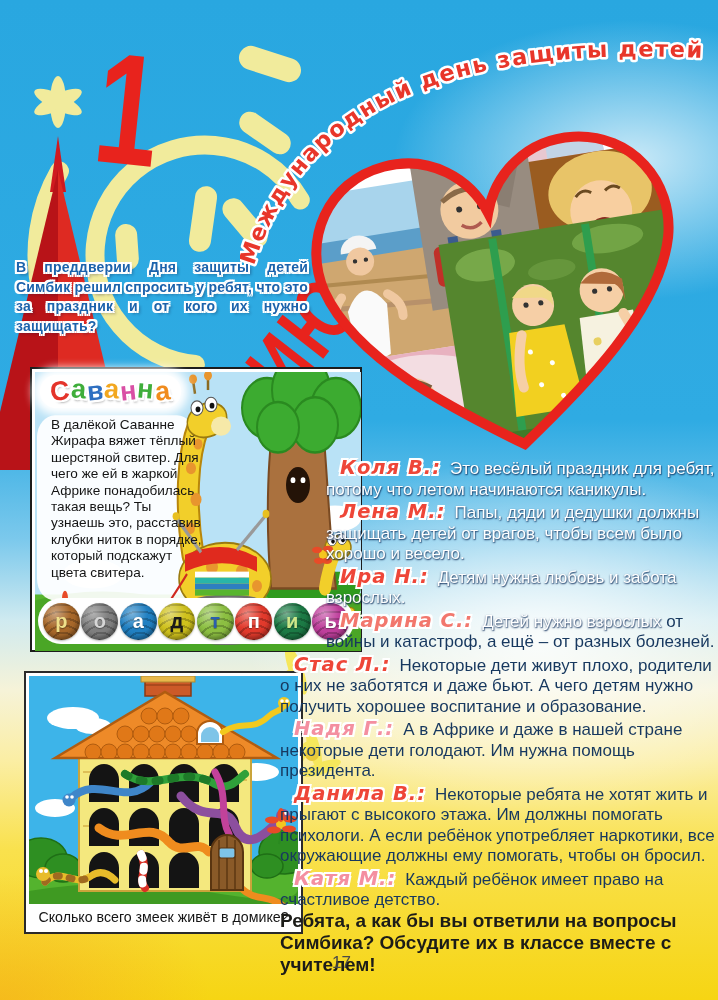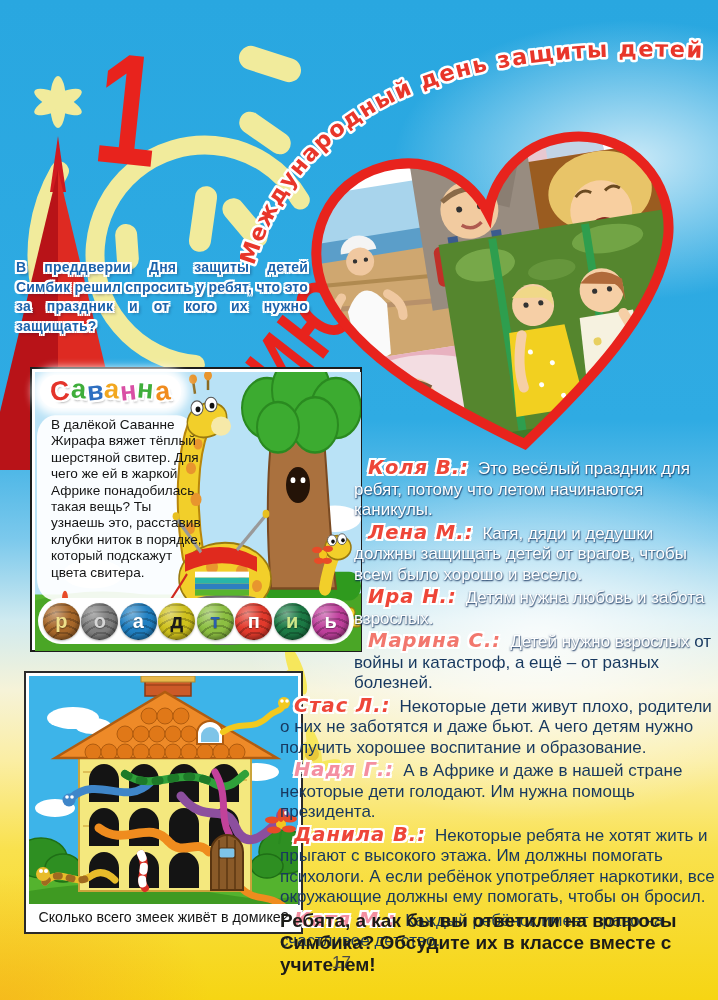--- a/index.html
+++ b/index.html
@@ -76,21 +76,21 @@
   }
   .snake-panel .scene { position:absolute; left:3px; top:3px; width:269px; height:242px; }
   .snake-caption {
     position:absolute; left:0; right:0; bottom:2px; height:26px;
     text-align:center; font-size:14.2px; color:#141414; line-height:26px; background:#fff;
   }
 
   
   .quotes { left:280px; top:458px; width:436px; }
   .quotes p { text-indent:14px; font-size:17px; line-height:20.5px; margin-bottom:2px; }
-  .quotes p.narrow { margin-left:74px; }
+  .quotes p.narrow { margin-left:46px; }
   .qname {
     font-family:"DejaVu Sans", sans-serif; font-style:italic; font-weight:700;
     font-size:19.5px; letter-spacing:1px; margin-right:9px;
     text-shadow:-2px -2px 0 #fff,2px -2px 0 #fff,-2px 2px 0 #fff,2px 2px 0 #fff,0 2px 0 #fff,0 -2px 0 #fff;
   }
   .qtext.light { color:#fff; text-shadow:0 1px 2px rgba(8,40,86,.75), 1px 1px 1px rgba(8,40,86,.5); }
   .qtext.dark  { color:#17385f; }
 
   
   .footer-note {
@@ -489,21 +489,21 @@
         <ellipse cx="245" cy="154" rx="7" ry="3.4" fill="#e84b28"></ellipse>
           <ellipse cx="260" cy="153" rx="7" ry="3.4" fill="#e84b28"></ellipse>
         <ellipse cx="252" cy="139" rx="3.4" ry="7" fill="#e84b28"></ellipse>
       </g>
     </svg>
     <div class="snake-caption">Сколько всего змеек живёт в домике?</div>
   </div>
 
   <div class="abs quotes">
     <p class="narrow"><span class="qname" style="color: rgb(238, 70, 56);">Коля В.:</span><span class="qtext light">Это весёлый праздник для ребят, потому что летом начинаются каникулы.</span></p>
-    <p class="narrow"><span class="qname" style="color: rgb(238, 70, 56);">Лена М.:</span><span class="qtext light">Катя, дяди и дедушки должны защищать детей от врагов, чтобы всем было хорошо и весело.</span></p>
+    <p class="narrow"><span class="qname" style="color: rgb(238, 70, 56);">Лена М.:</span><span class="qtext light">Папы, дяди и дедушки должны защищать детей от врагов, чтобы всем было хорошо и весело.</span></p>
     <p class="narrow"><span class="qname" style="color: rgb(238, 70, 56);">Ира Н.:</span><span class="qtext light">Детям нужна любовь и забота взрослых.</span></p>
     <p class="narrow"><span class="qname" style="color: rgb(242, 119, 109);">Марина С.:</span><span class="qtext light">Детей нужно взрослых</span> <span class="qtext dark">от войны и катастроф, а ещё – от разных болезней.</span></p>
     <p><span class="qname" style="color: rgb(238, 70, 56); margin-top: 16px;">Стас Л.:</span><span class="qtext dark">Некоторые дети живут плохо, родители о них не заботятся и даже бьют. А чего детям нужно получить хорошее воспитание и образование.</span></p>
     <p><span class="qname" style="color: rgb(244, 143, 160);">Надя Г.:</span><span class="qtext dark">А в Африке и даже в нашей стране некоторые дети голодают. Им нужна помощь президента.</span></p>
     <p><span class="qname" style="color: rgb(238, 70, 56);">Данила В.:</span><span class="qtext dark">Некоторые ребята не хотят жить и прыгают с высокого этажа. Им должны помогать психологи. А если ребёнок употребляет наркотики, все окружающие должны ему помогать, чтобы он бросил.</span></p>
     <p><span class="qname" style="color: rgb(244, 143, 160);">Катя М.:</span><span class="qtext dark">Каждый ребёнок имеет право на счастливое детство.</span></p>
   </div>
 
   <div class="abs footer-note">Ребята, а как бы вы ответили на вопросы Симбика? Обсудите их в классе вместе с учителем!</div>
   <div class="abs page-number">17</div>

